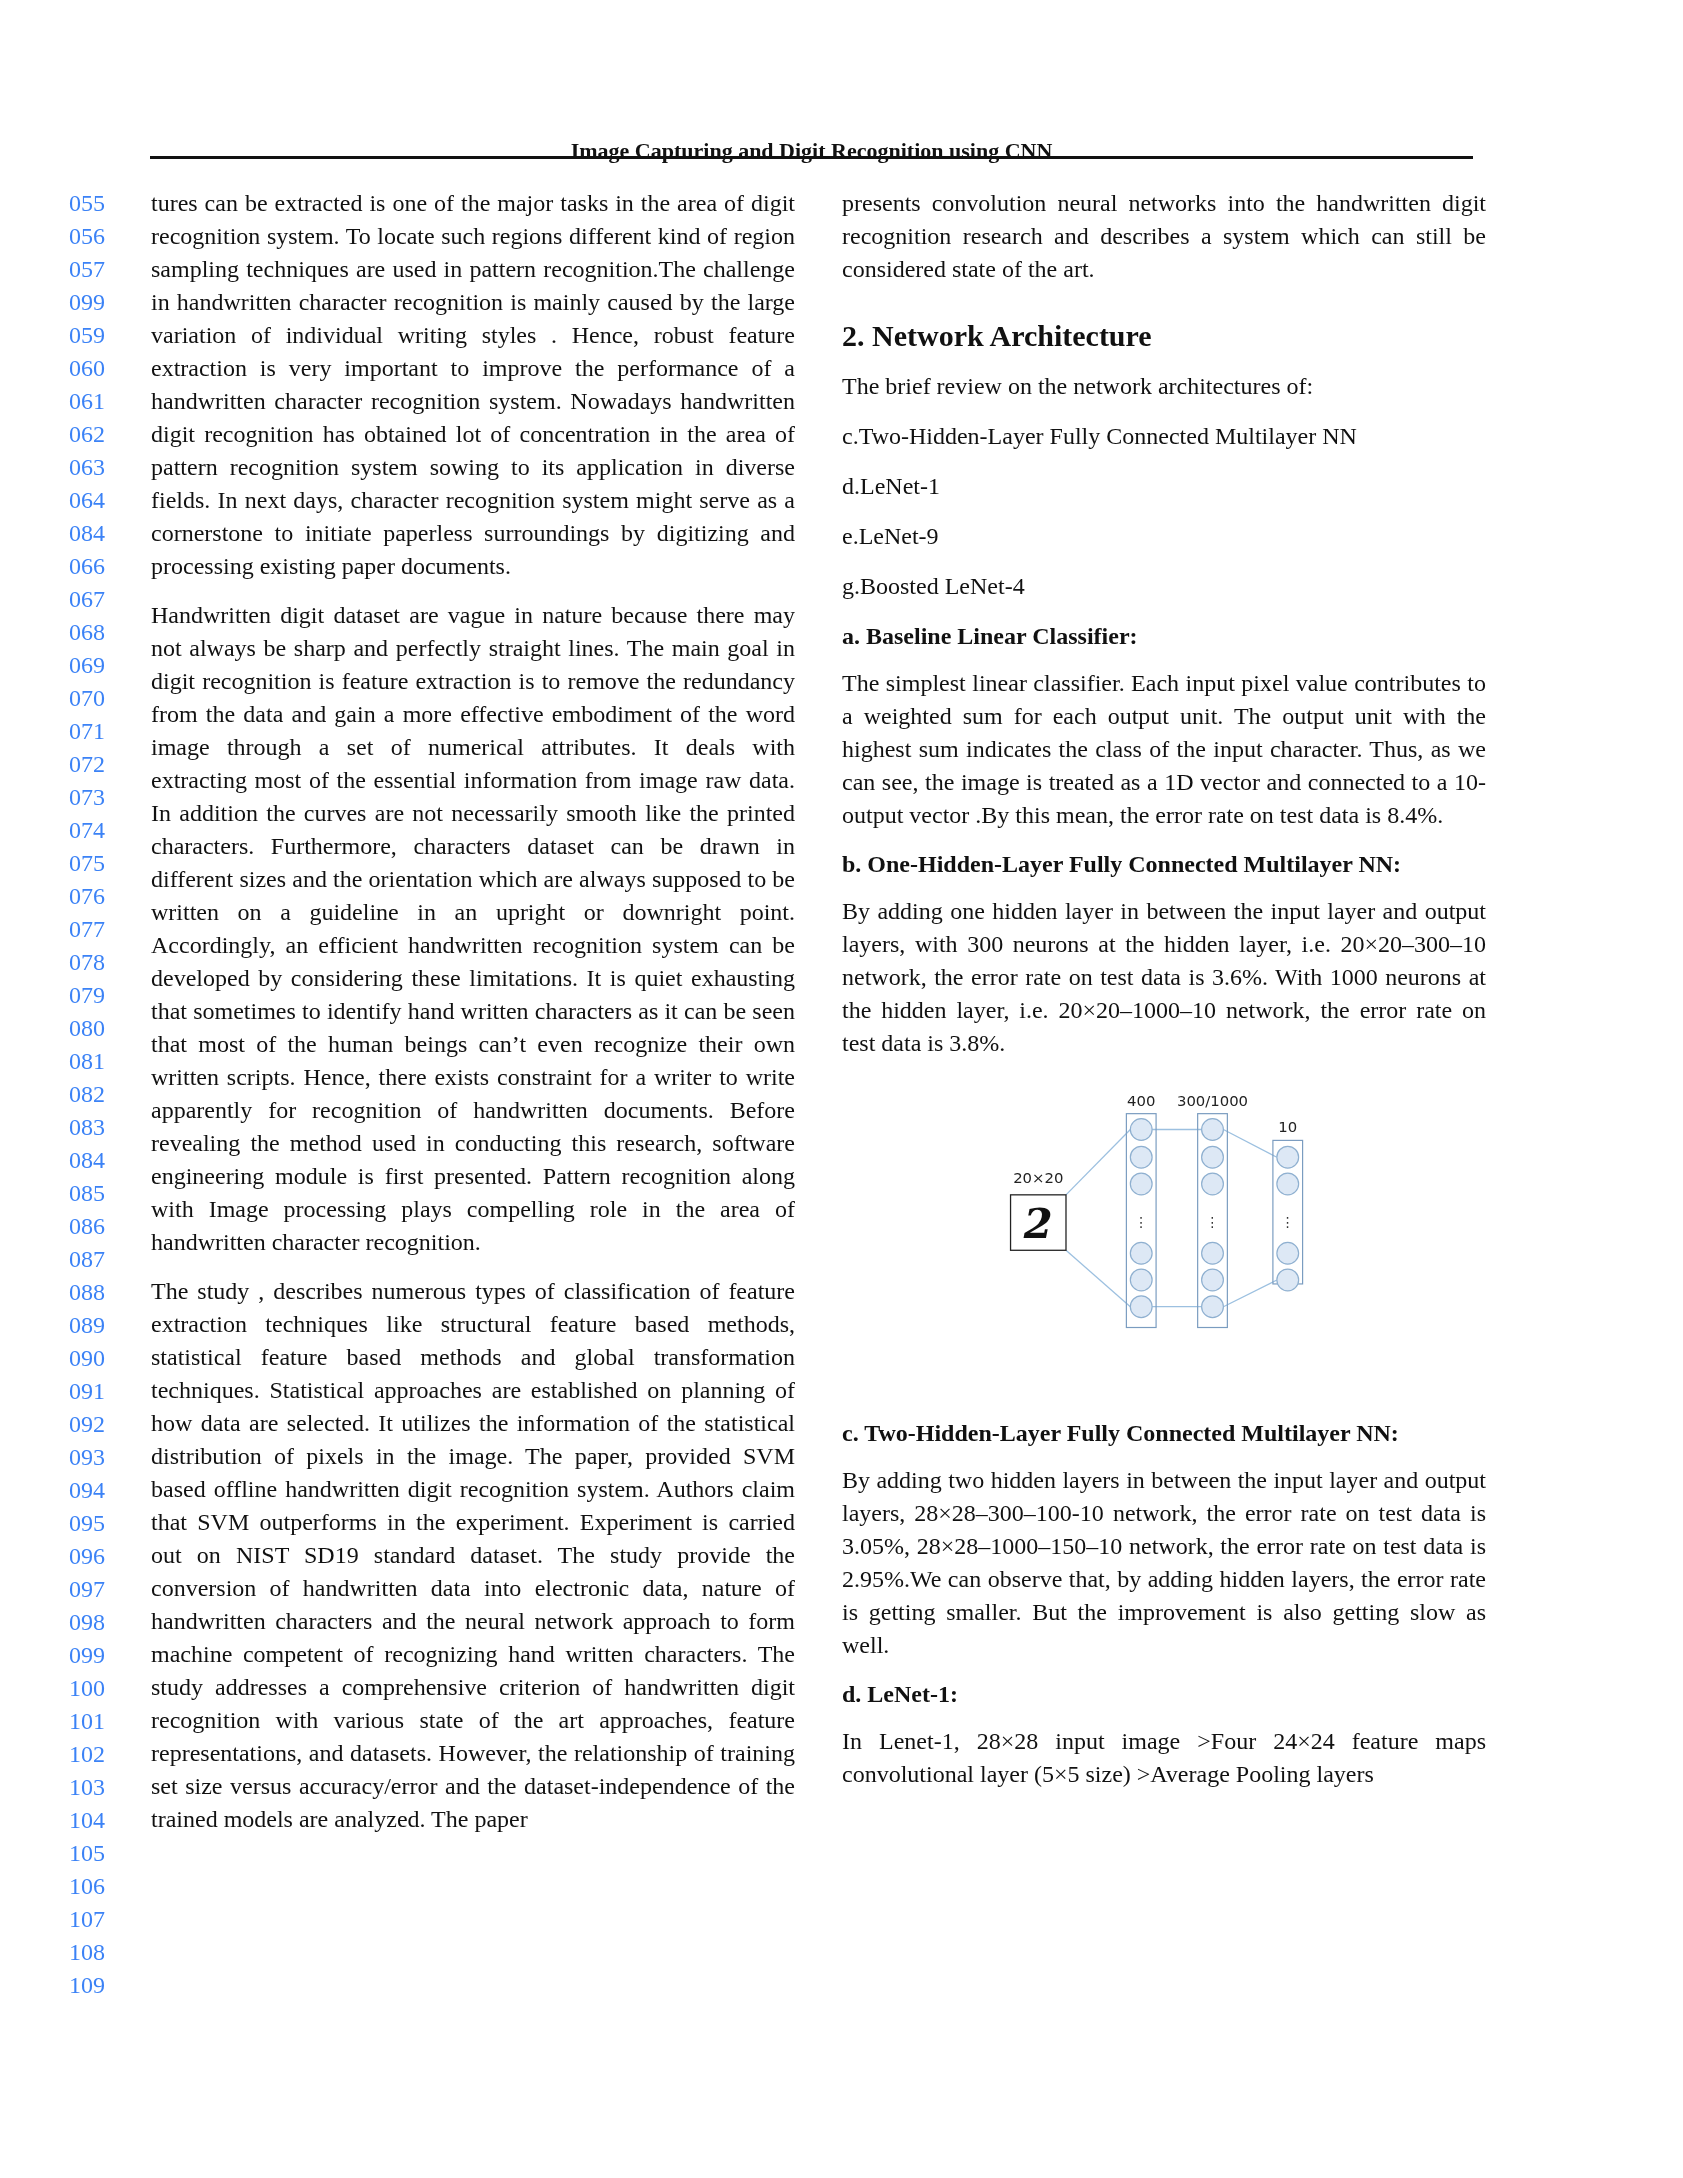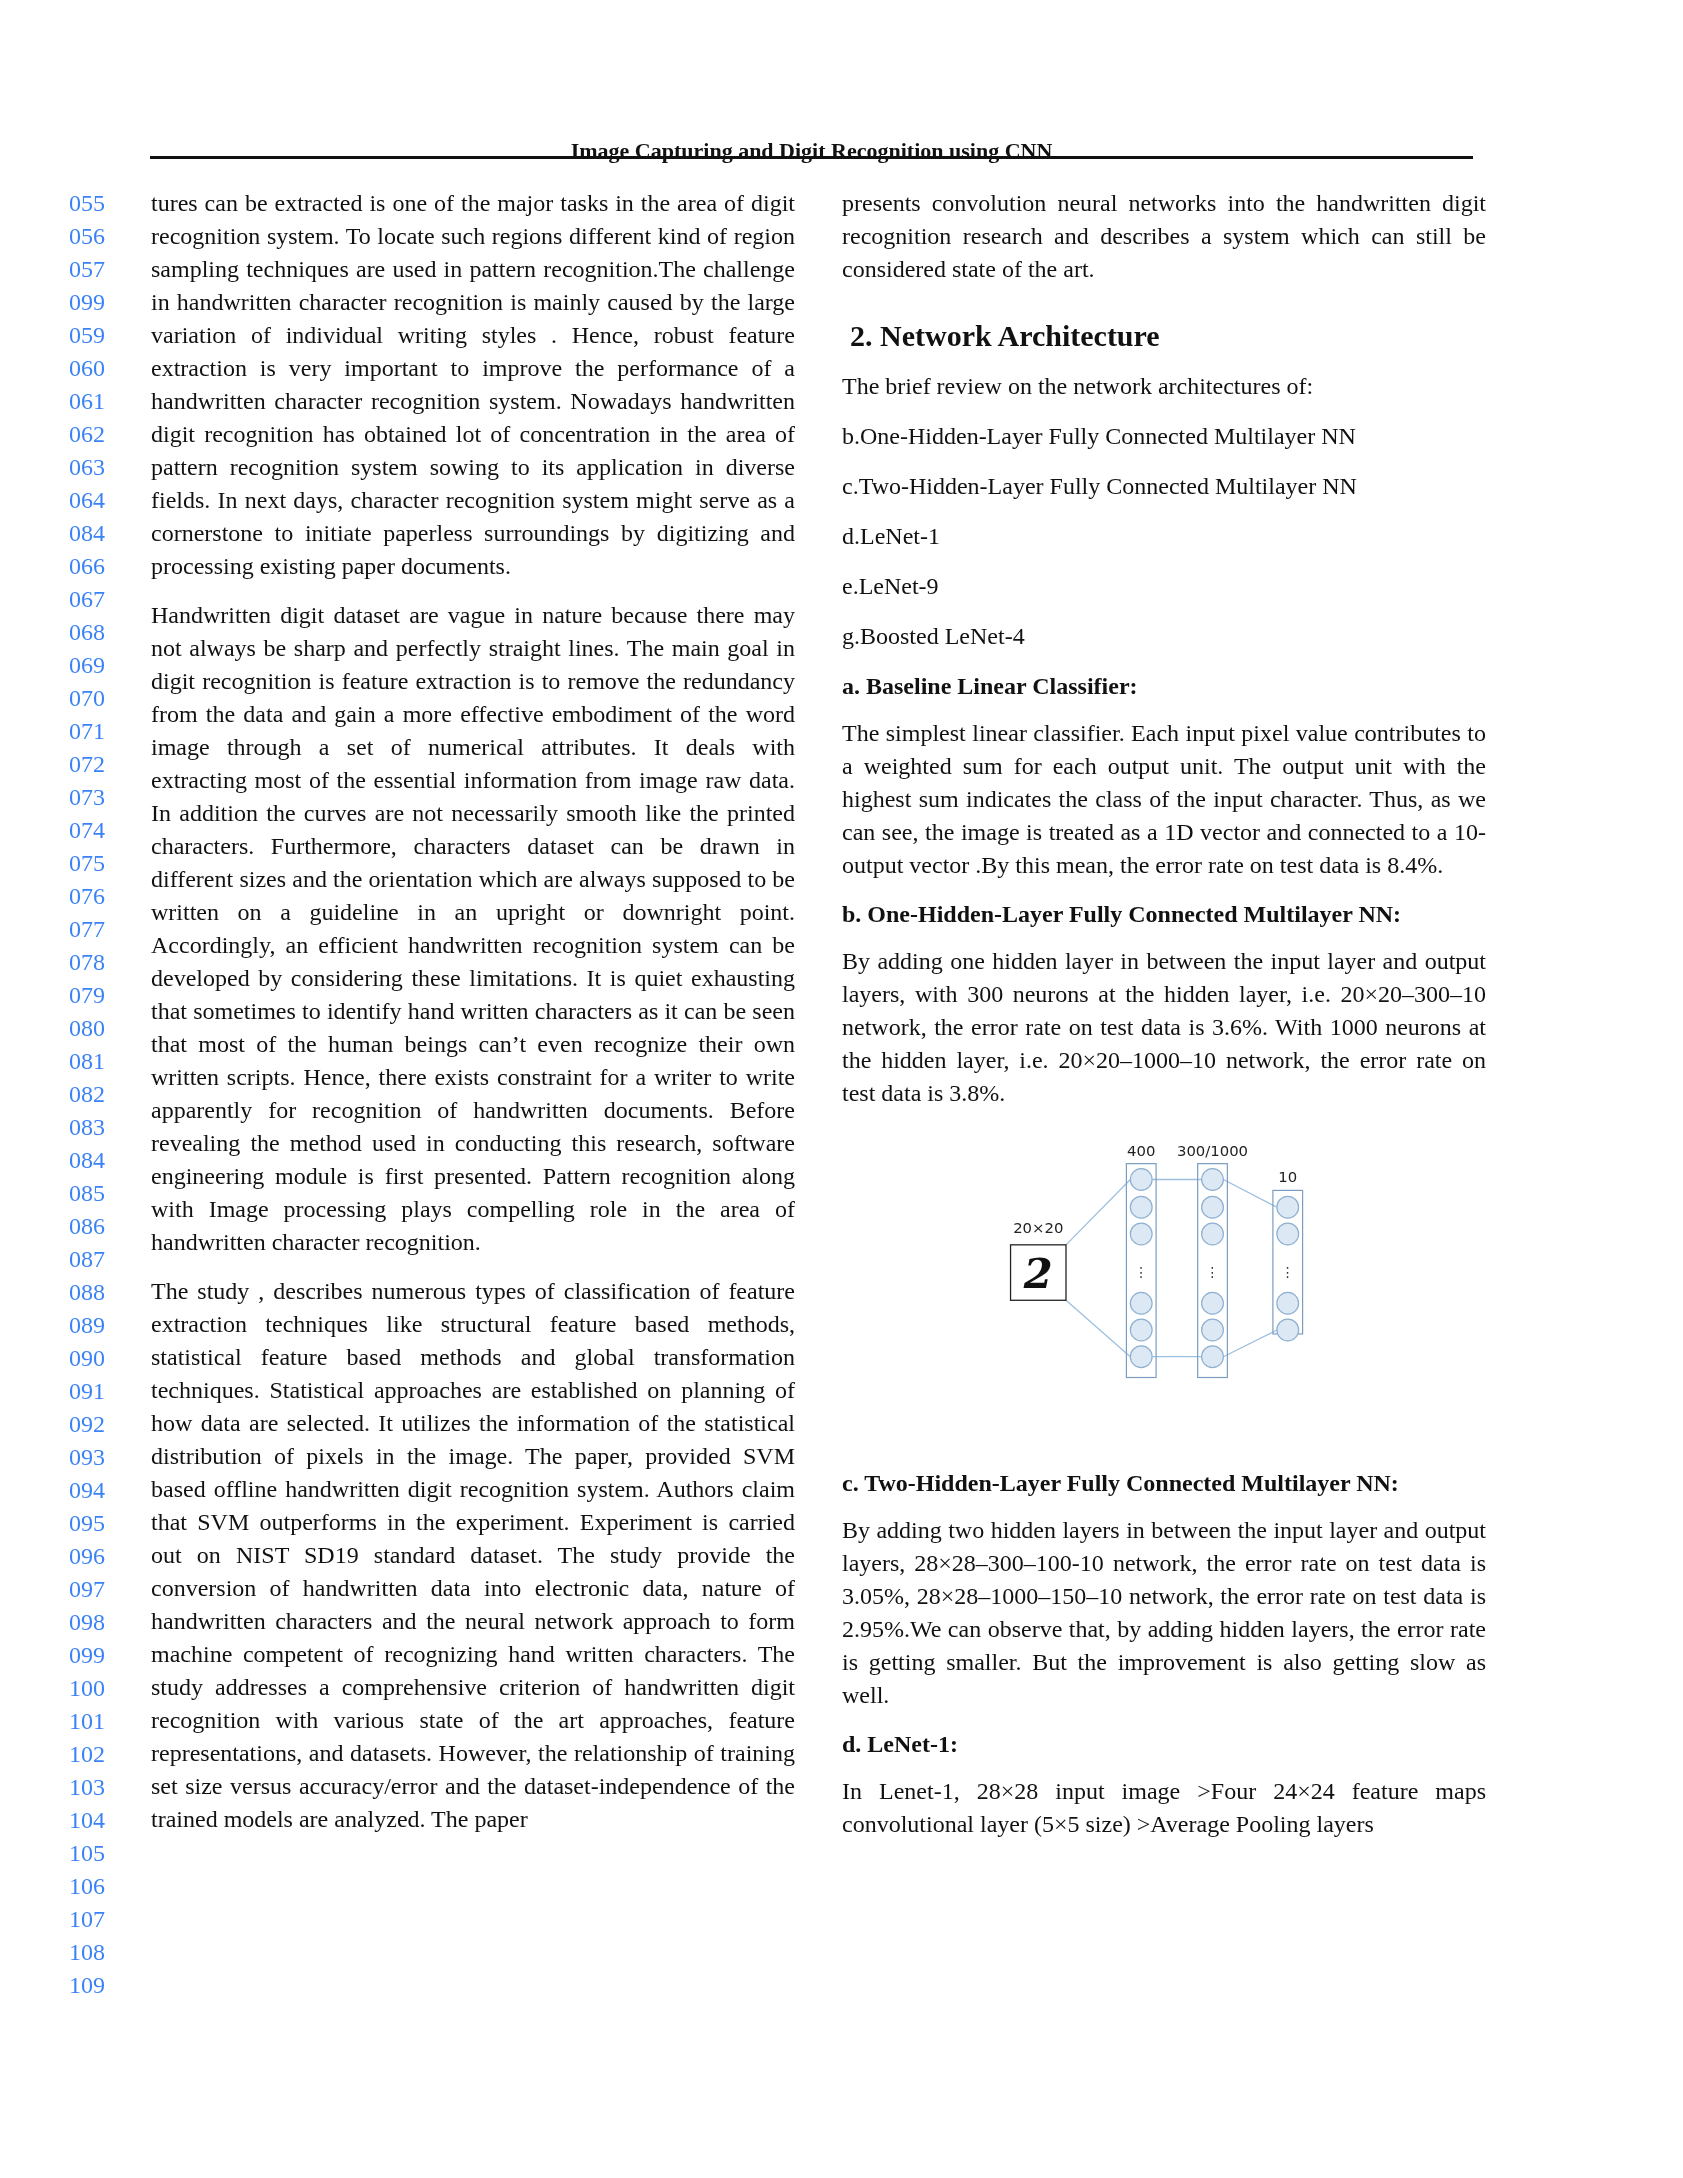--- a/index.html
+++ b/index.html
@@ -8,21 +8,21 @@
     .running-header { position: absolute; left: 150px; top: 137px; width: 1323px; text-align: center;
       font-weight: bold; font-size: 22px; line-height: 28px; }
     .header-rule { position: absolute; left: 150px; top: 156px; width: 1323px; height: 3px; background: #111; }
     .line-numbers { position: absolute; left: 69px; top: 187px; width: 89px;
       font-size: 24px; color: #3b82f6; }
     .line-numbers div { height: 33px; line-height: 33px; }
     .col { position: absolute; top: 187px; font-size: 24px; line-height: 33px; text-align: justify; }
     .col-left { left: 151px; width: 644px; }
     .col-right { left: 842px; width: 644px; }
     .para { margin: 0 0 16px 0; }
-    .h2 { font-weight: bold; font-size: 30px; line-height: 40px; margin: 30px 0 14px 8px; text-align: left; }
+    .h2 { font-weight: bold; font-size: 30px; line-height: 40px; margin: 30px 0 14px 0; text-align: left; }
     .list-item { margin: 0 0 17px 0; text-align: left; }
     .h3 { font-weight: bold; font-size: 24px; line-height: 33px; margin: 0 0 14px 0; text-align: left; }
     .figure { position: relative; width: 644px; height: 297px; margin: 20px 0 40px 0; }
     .figure svg { position: absolute; left: 0; top: 0; }
     .fig-label { font-family: "DejaVu Sans", sans-serif; font-size: 15px; fill: #222; }
   </style>
 </head>
 <body>
 
 <div class="running-header">Image Capturing and Digit Recognition using CNN</div>
@@ -89,21 +89,20 @@
 <div class="col col-left">
   <p class="para">tures can be extracted is one of the major tasks in the area of digit recognition system. To locate such regions different kind of region sampling techniques are used in pattern recognition.The challenge in handwritten character recognition is mainly caused by the large variation of individual writing styles . Hence, robust feature extraction is very important to improve the performance of a handwritten character recognition system. Nowadays handwritten digit recognition has obtained lot of concentration in the area of pattern recognition system sowing to its application in diverse fields. In next days, character recognition system might serve as a cornerstone to initiate paperless surroundings by digitizing and processing existing paper documents.</p>
   <p class="para">Handwritten digit dataset are vague in nature because there may not always be sharp and perfectly straight lines. The main goal in digit recognition is feature extraction is to remove the redundancy from the data and gain a more effective embodiment of the word image through a set of numerical attributes.  It deals with extracting most of the essential information from image raw data. In addition the curves are not necessarily smooth like the printed characters. Furthermore, characters dataset can be drawn in different sizes and the orientation which are always supposed to be written on a guideline in an upright or downright point. Accordingly, an efficient handwritten recognition system can be developed by considering these limitations.  It is quiet exhausting that sometimes to identify hand written characters as it can be seen that most of the human beings can’t even recognize their own written scripts. Hence, there exists constraint for a writer to write apparently for recognition of handwritten documents. Before revealing the method used in conducting this research, software engineering module is first presented. Pattern recognition along with Image processing plays compelling role in the area of handwritten character recognition.</p>
   <p class="para">The study , describes numerous types of classification of feature extraction techniques like structural feature based methods, statistical feature based methods and global transformation techniques. Statistical approaches are established on planning of how data are selected. It utilizes the information of the statistical distribution of pixels in the image. The paper, provided SVM based offline handwritten digit recognition system. Authors claim that SVM outperforms in the experiment. Experiment is carried out on NIST SD19 standard dataset. The study provide the conversion of handwritten data into electronic data, nature of handwritten characters and the neural network approach to form machine competent of recognizing hand written characters. The study addresses a comprehensive criterion of handwritten digit recognition with various state of the art approaches, feature representations, and datasets.  However, the relationship of training set size versus accuracy/error and the dataset-independence of the trained models are analyzed. The paper</p>
 </div>
 
 <div class="col col-right">
   <p class="para">presents convolution neural networks into the handwritten digit recognition research and describes a system which can still be considered state of the art.</p>
   <div class="h2">2. Network Architecture</div>
   <p class="list-item">The brief review on the network architectures of:</p>
-  <p class="list-item">b.One-Hidden-Layer Fully Connected Multilayer NN</p>
   <p class="list-item">c.Two-Hidden-Layer Fully Connected Multilayer NN</p>
   <p class="list-item">d.LeNet-1</p>
   <p class="list-item">e.LeNet-9</p>
   <p class="list-item">g.Boosted LeNet-4</p>
 
   <div class="h3">a. Baseline Linear Classifier:</div>
   <p class="para">The simplest linear classifier.  Each input pixel value contributes to a weighted sum for each output unit. The output unit with the highest sum indicates the class of the input character. Thus, as we can see, the image is treated as a 1D vector and connected to a 10-output vector .By this mean, the error rate on test data is 8.4%.</p>
 
   <div class="h3">b. One-Hidden-Layer Fully Connected Multilayer NN:</div>
   <p class="para">By adding one hidden layer in between the input layer and output layers, with 300 neurons at the hidden layer, i.e. 20×20–300–10 network, the error rate on test data is 3.6%. With 1000 neurons at the hidden layer, i.e. 20×20–1000–10 network, the error rate on test data is 3.8%.</p>

